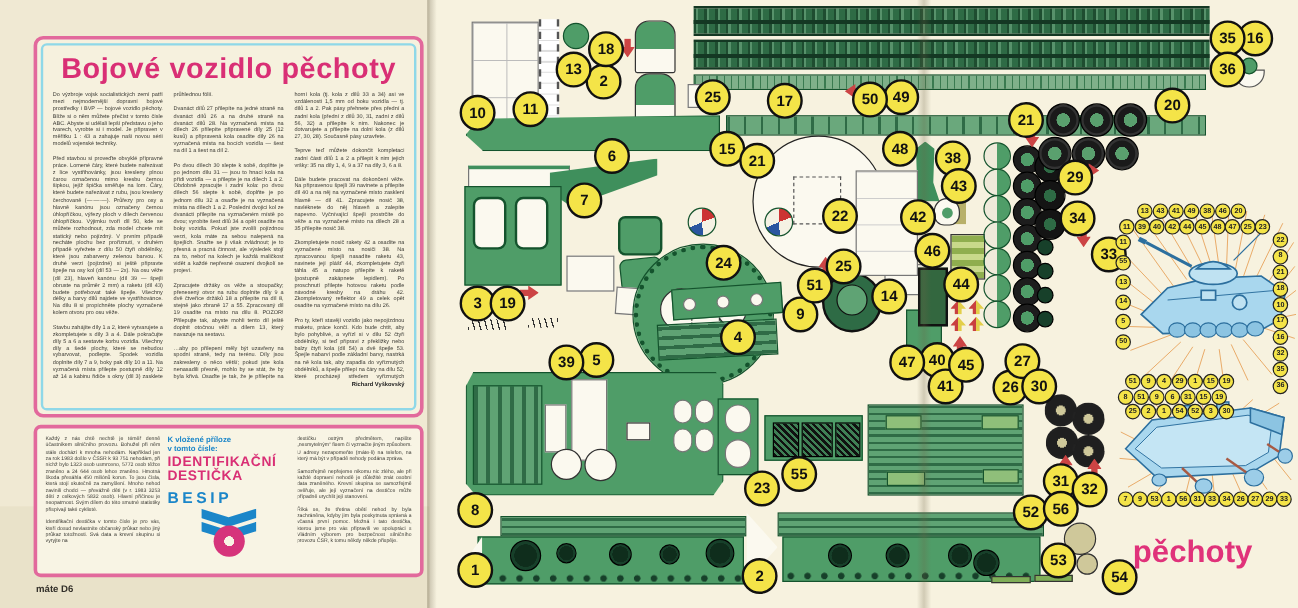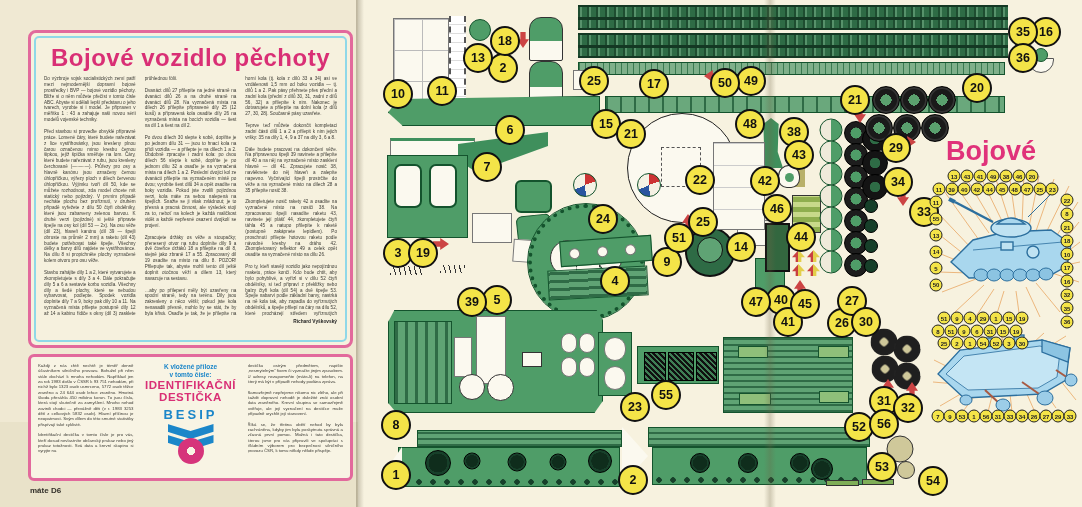--- a/index.html
+++ b/index.html
@@ -29,21 +29,21 @@
     font-size:4.6px;line-height:1.28;color:#3b3a34;text-align:justify;
     white-space:pre-line;height:242px;overflow:hidden;
   }
   #article-sign{font-size:4.8px;font-weight:bold;color:#222;text-align:right;margin-top:1px;}
   #insert-box{
     left:28px;top:354px;width:325px;height:127px;
     border:3px solid #e2699c;border-radius:6px;background:#f8f4e4;
     display:flex;padding:6px 7px;gap:6px;
   }
   .insert-col{flex:1;font-size:4.3px;line-height:1.24;color:#3b3a34;text-align:justify;white-space:pre-line;overflow:hidden;}
-  #insert-center{width:102px;flex:none;text-align:center;}
+  #insert-center{width:102px;flex:none;text-align:left;}
   .ins-head{font-size:6.5px;font-weight:bold;color:#1b86c9;line-height:1.2;}
   .ins-prod{font-size:11.5px;font-weight:bold;color:#d92f75;line-height:1.1;letter-spacing:.5px;}
   #besip-word{font-size:13px;font-weight:bold;color:#1b86c9;letter-spacing:3px;margin-top:3px;}
   #besip-symbol{position:relative;width:46px;height:40px;margin:2px auto 0 auto;}
   .besip-chev{position:absolute;left:0;width:46px;height:15px;background:#1b86c9;
     clip-path:polygon(0 0,50% 48%,100% 0,100% 52%,50% 100%,0 52%);}
   #besip-circle{position:absolute;left:10px;top:14px;width:26px;height:26px;border-radius:50%;
     background:radial-gradient(circle,#f8f4e4 0 22%,#d6347b 23% 100%);}
   #page-footer{left:30px;top:486px;font-size:8px;font-weight:bold;color:#33302a;}
   
@@ -352,21 +352,21 @@
       </g>
       <g stroke="#2c6f9e" stroke-width="1" fill="#9ccde8">
         <ellipse cx="73" cy="75" rx="7" ry="6"></ellipse>
             <ellipse cx="115" cy="68" rx="8" ry="7"></ellipse>
         <ellipse cx="141" cy="50" rx="6" ry="6"></ellipse>
             <ellipse cx="36" cy="70" rx="6" ry="5"></ellipse>
       </g>
     </svg>
   </div>
 
-  <div class="shape" id="title-top">Bojové</div>
+  <div class="shape" id="title-b2">pěchoty</div>
 
   <div id="wheels-layer">
         <div class="wheel wA" style="left: 831px; top: 130px; width: 21px; height: 21px;"></div>
         <div class="wheel wA" style="left: 831px; top: 152px; width: 21px; height: 21px;"></div>
         <div class="wheel wA" style="left: 831px; top: 174px; width: 21px; height: 21px;"></div>
         <div class="wheel wA" style="left: 831px; top: 196px; width: 21px; height: 21px;"></div>
         <div class="wheel wA" style="left: 831px; top: 218px; width: 21px; height: 21px;"></div>
         <div class="wheel wA" style="left: 831px; top: 240px; width: 21px; height: 21px;"></div>
         <div class="wheel wA" style="left: 831px; top: 262px; width: 21px; height: 21px;"></div>
         <div class="wheel wB" style="left: 856px; top: 133px; width: 22px; height: 22px;"></div>

